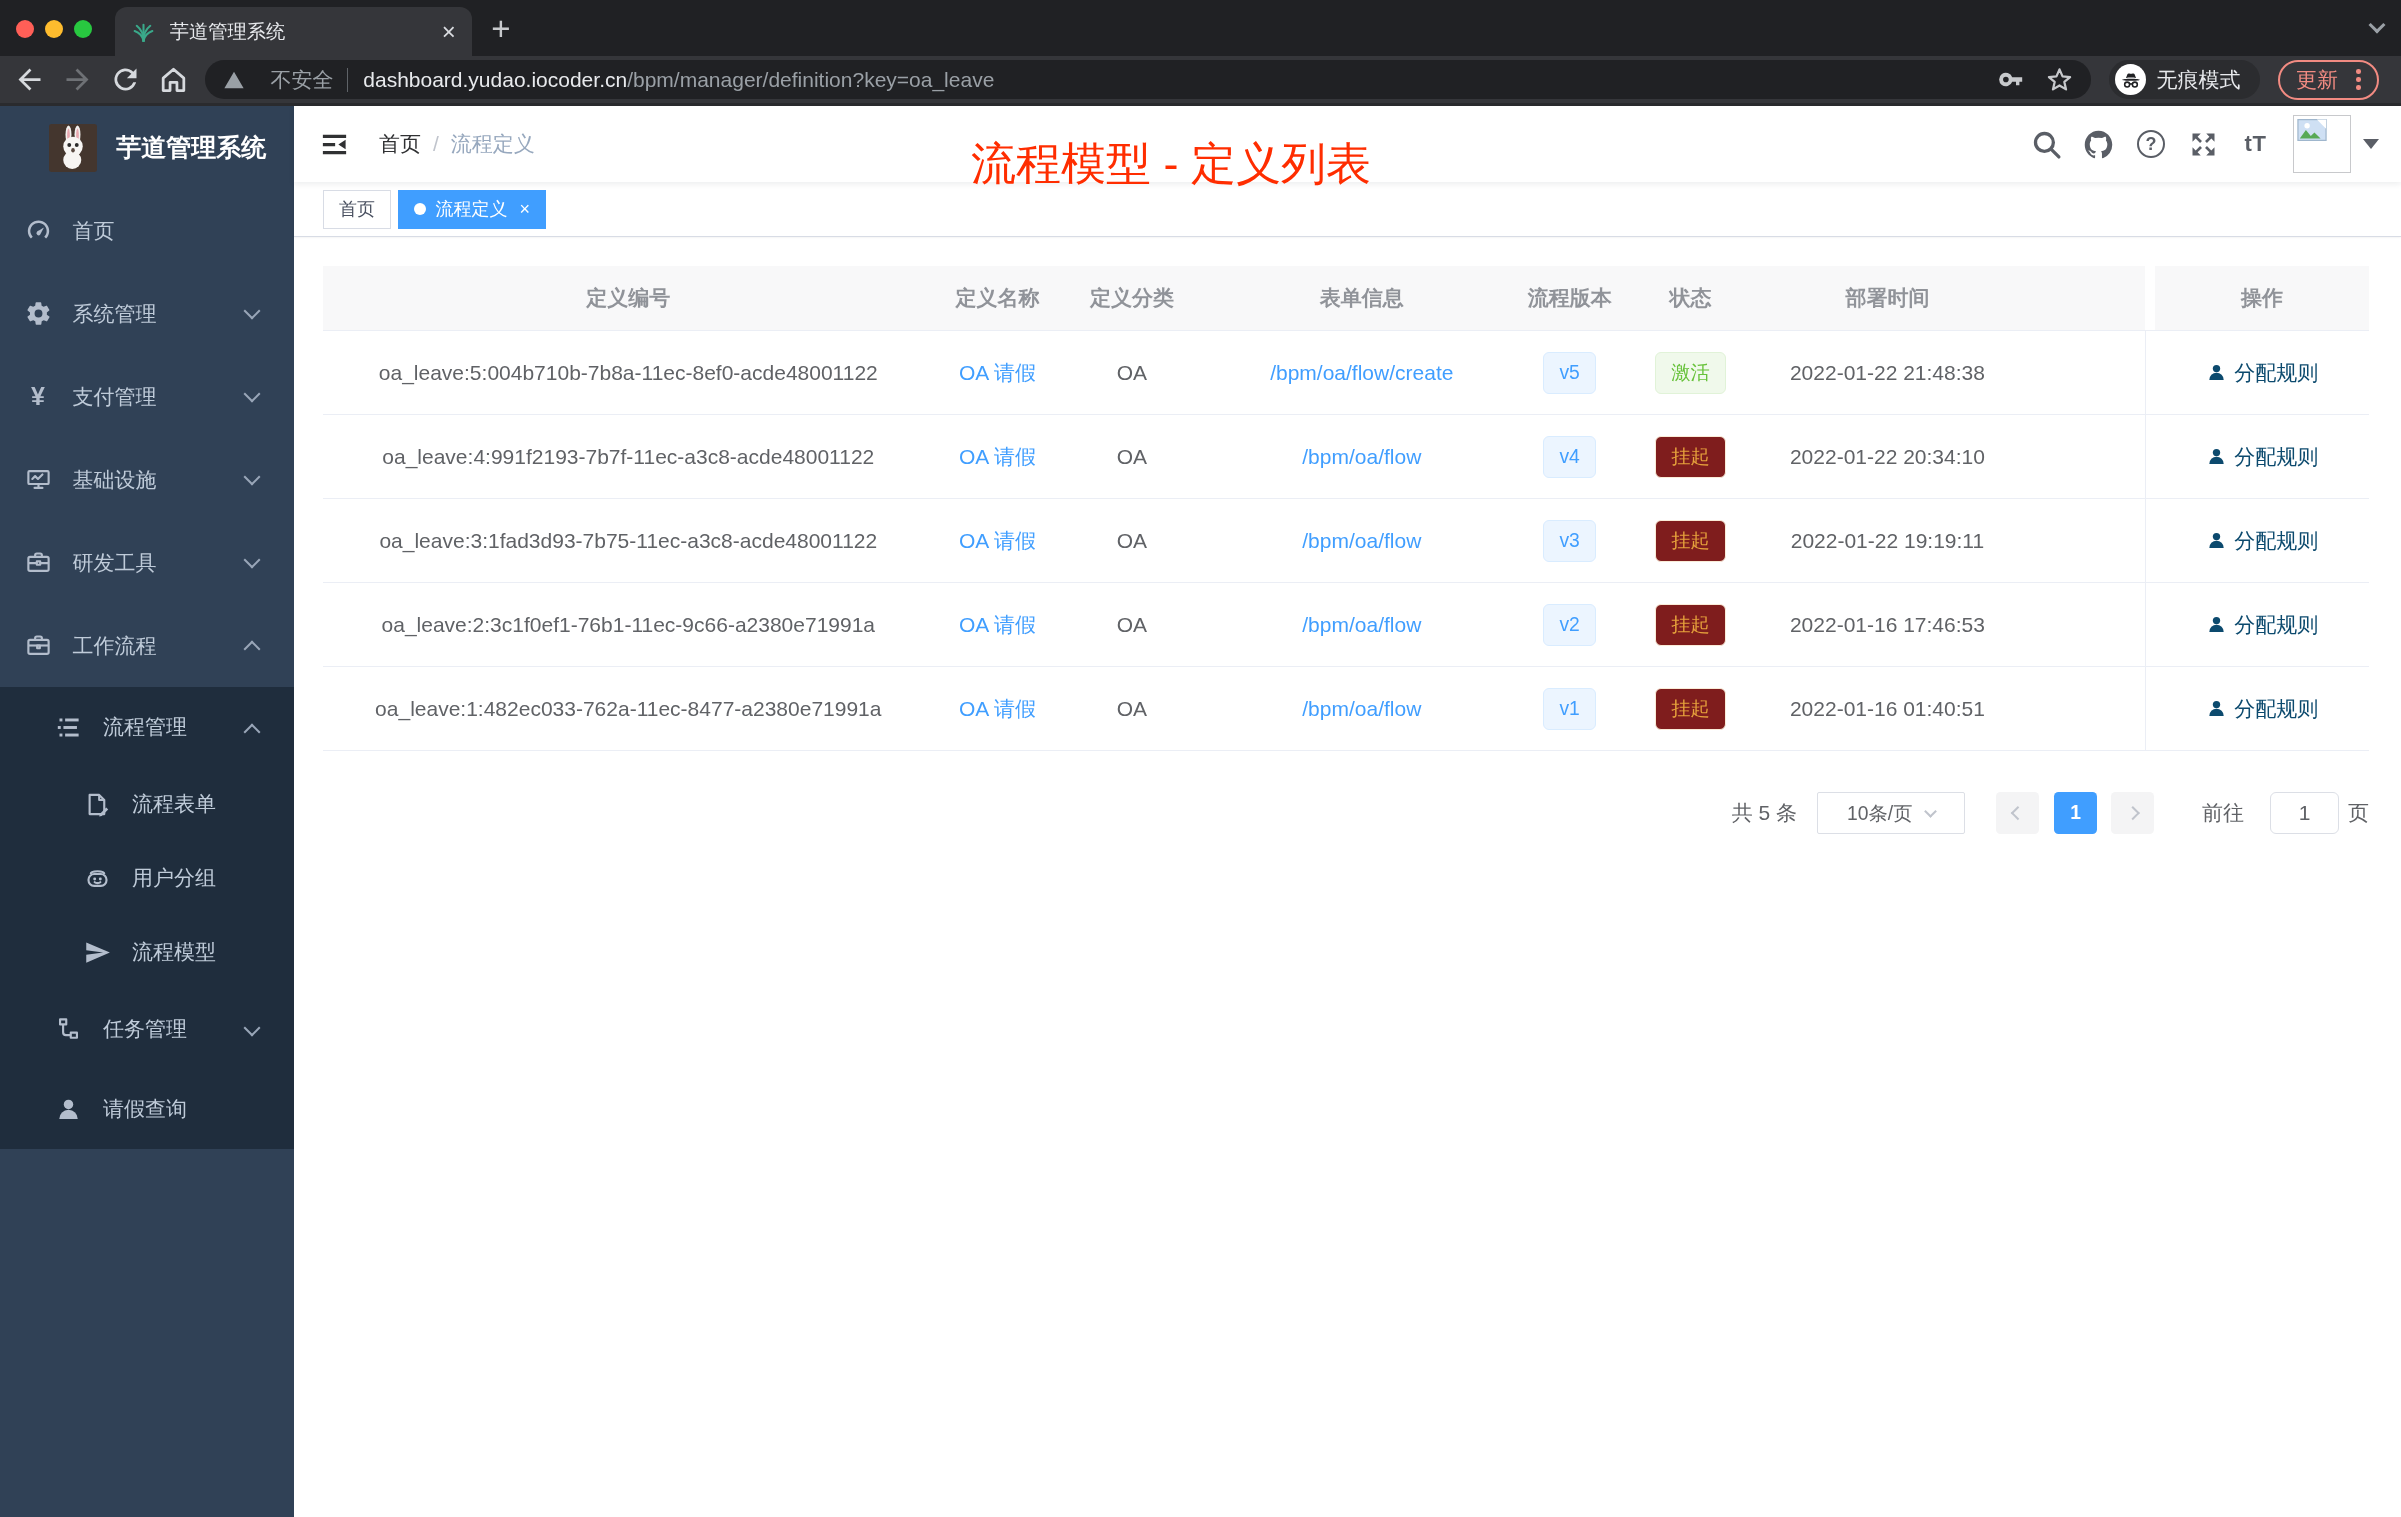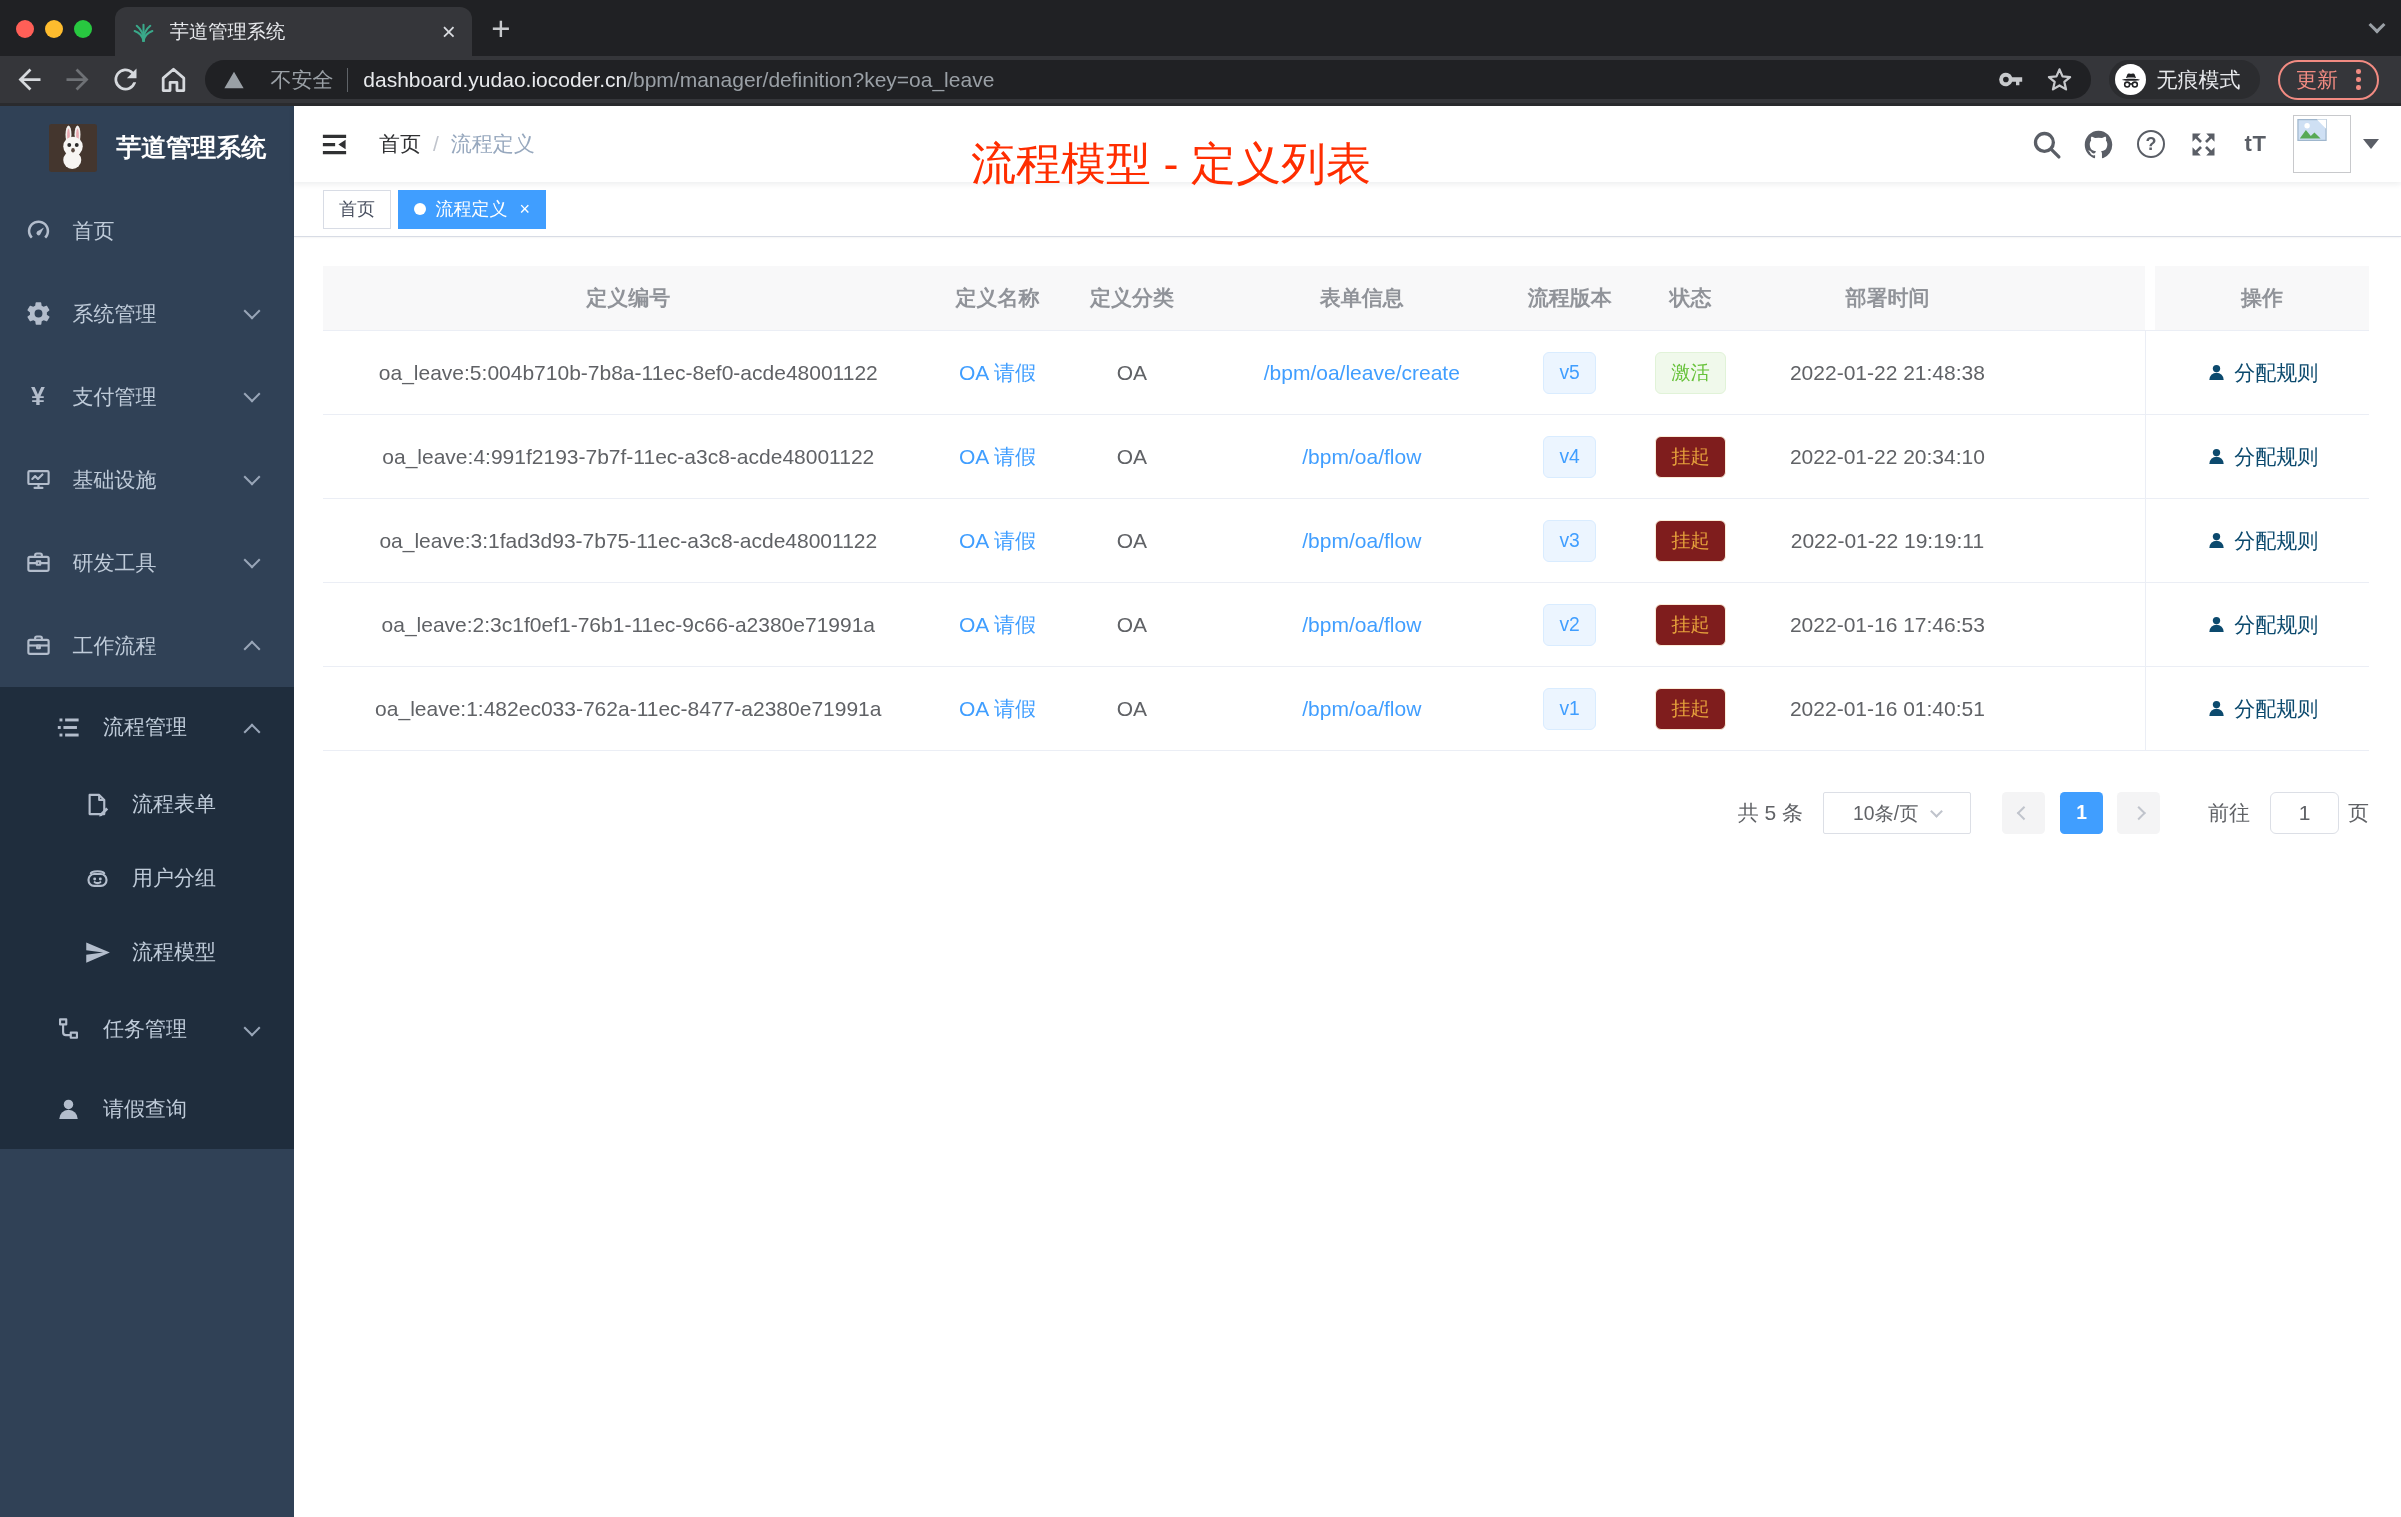--- a/index.html
+++ b/index.html
@@ -96,21 +96,21 @@
   
   .pagination { width:2046px; display:flex; justify-content:flex-end; align-items:center; margin-top:41px; color:#606266; font-size:21px; }
   .pg-total { margin-right:20px; white-space:nowrap; }
   .pg-select { width:148px; height:42px; border:0.7px solid #dcdfe6; border-radius:2px; display:flex; align-items:center; justify-content:center; font-size:19.3px; margin-right:31px; }
   .pg-select .chev-sm { width:9px; height:9px; border-right:2.2px solid #c0c4cc; border-bottom:2.2px solid #c0c4cc; transform:rotate(45deg) translate(-1.5px,-1.5px); margin-left:13.4px; }
   .pg-btn { width:43px; height:42px; background:#f4f4f5; border-radius:4.5px; display:flex; align-items:center; justify-content:center; }
   .pg-prev { margin-right:15px; } .pg-next { margin-right:48px; }
   .chev-l { width:9.7px; height:9.7px; border-left:2.2px solid #c0c4cc; border-bottom:2.2px solid #c0c4cc; transform:rotate(45deg); }
   .chev-r { width:9.7px; height:9.7px; border-right:2.2px solid #c0c4cc; border-top:2.2px solid #c0c4cc; transform:rotate(45deg); }
   .pg-page { width:43px; height:42px; background:#409eff; color:#fff; border-radius:4.5px; display:flex; align-items:center; justify-content:center; font-weight:700; font-size:19.3px; margin-right:14px; }
-  .pg-goto { margin-right:20px; white-space:nowrap;text-align:right; }
+  .pg-goto { margin-right:26px; white-space:nowrap;text-align:right; }
   .pg-input { width:69px; height:42px; border:0.7px solid #dcdfe6; border-radius:6px; display:flex; align-items:center; justify-content:center; margin-right:9px; }
   .pg-unit { white-space:nowrap; }
 
   svg { display:block; width:100%; height:100%; }
 </style>
 </head>
 <body>
 
 <div class="screen">
 
@@ -418,21 +418,21 @@
             <div class="cell c-action">操作</div>
           </div>
           <div id="tbody">
               <div class="trow">
                 <div class="cell c-id">oa_leave:5:004b710b-7b8a-11ec-8ef0-acde48001122</div>
                 <div class="cell c-name">
                   <span class="link">OA 请假</span>
                 </div>
                 <div class="cell c-cat">OA</div>
                 <div class="cell c-form">
-                  <span class="link">/bpm/oa/leave/create</span>
+                  <span class="link">/bpm/oa/flow/create</span>
                 </div>
                 <div class="cell c-ver">
                   <span class="etag info">v5</span>
                 </div>
                 <div class="cell c-status">
                   <span class="etag success">激活</span>
                 </div>
                 <div class="cell c-time">2022-01-22 21:48:38</div>
                 <div class="cell c-fill"></div>
                 <div class="cell c-gap"></div>

